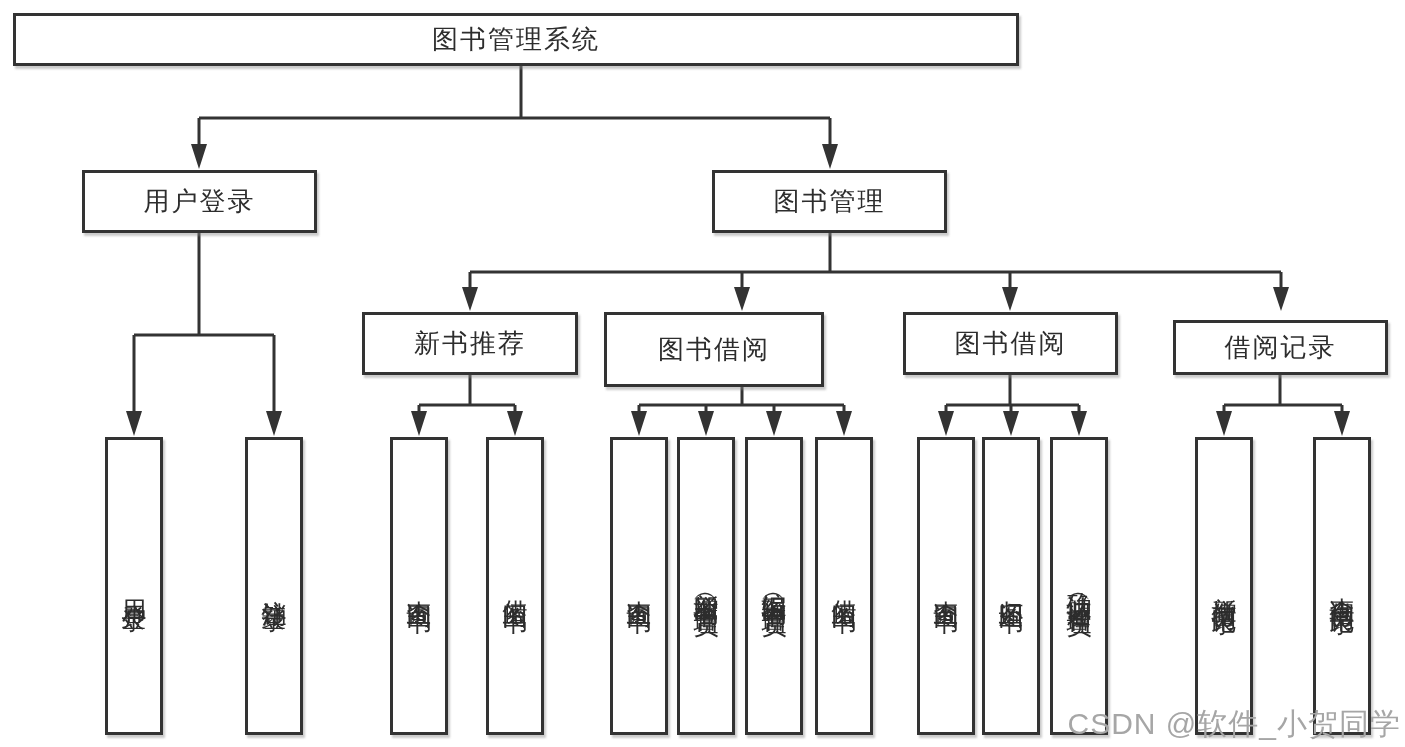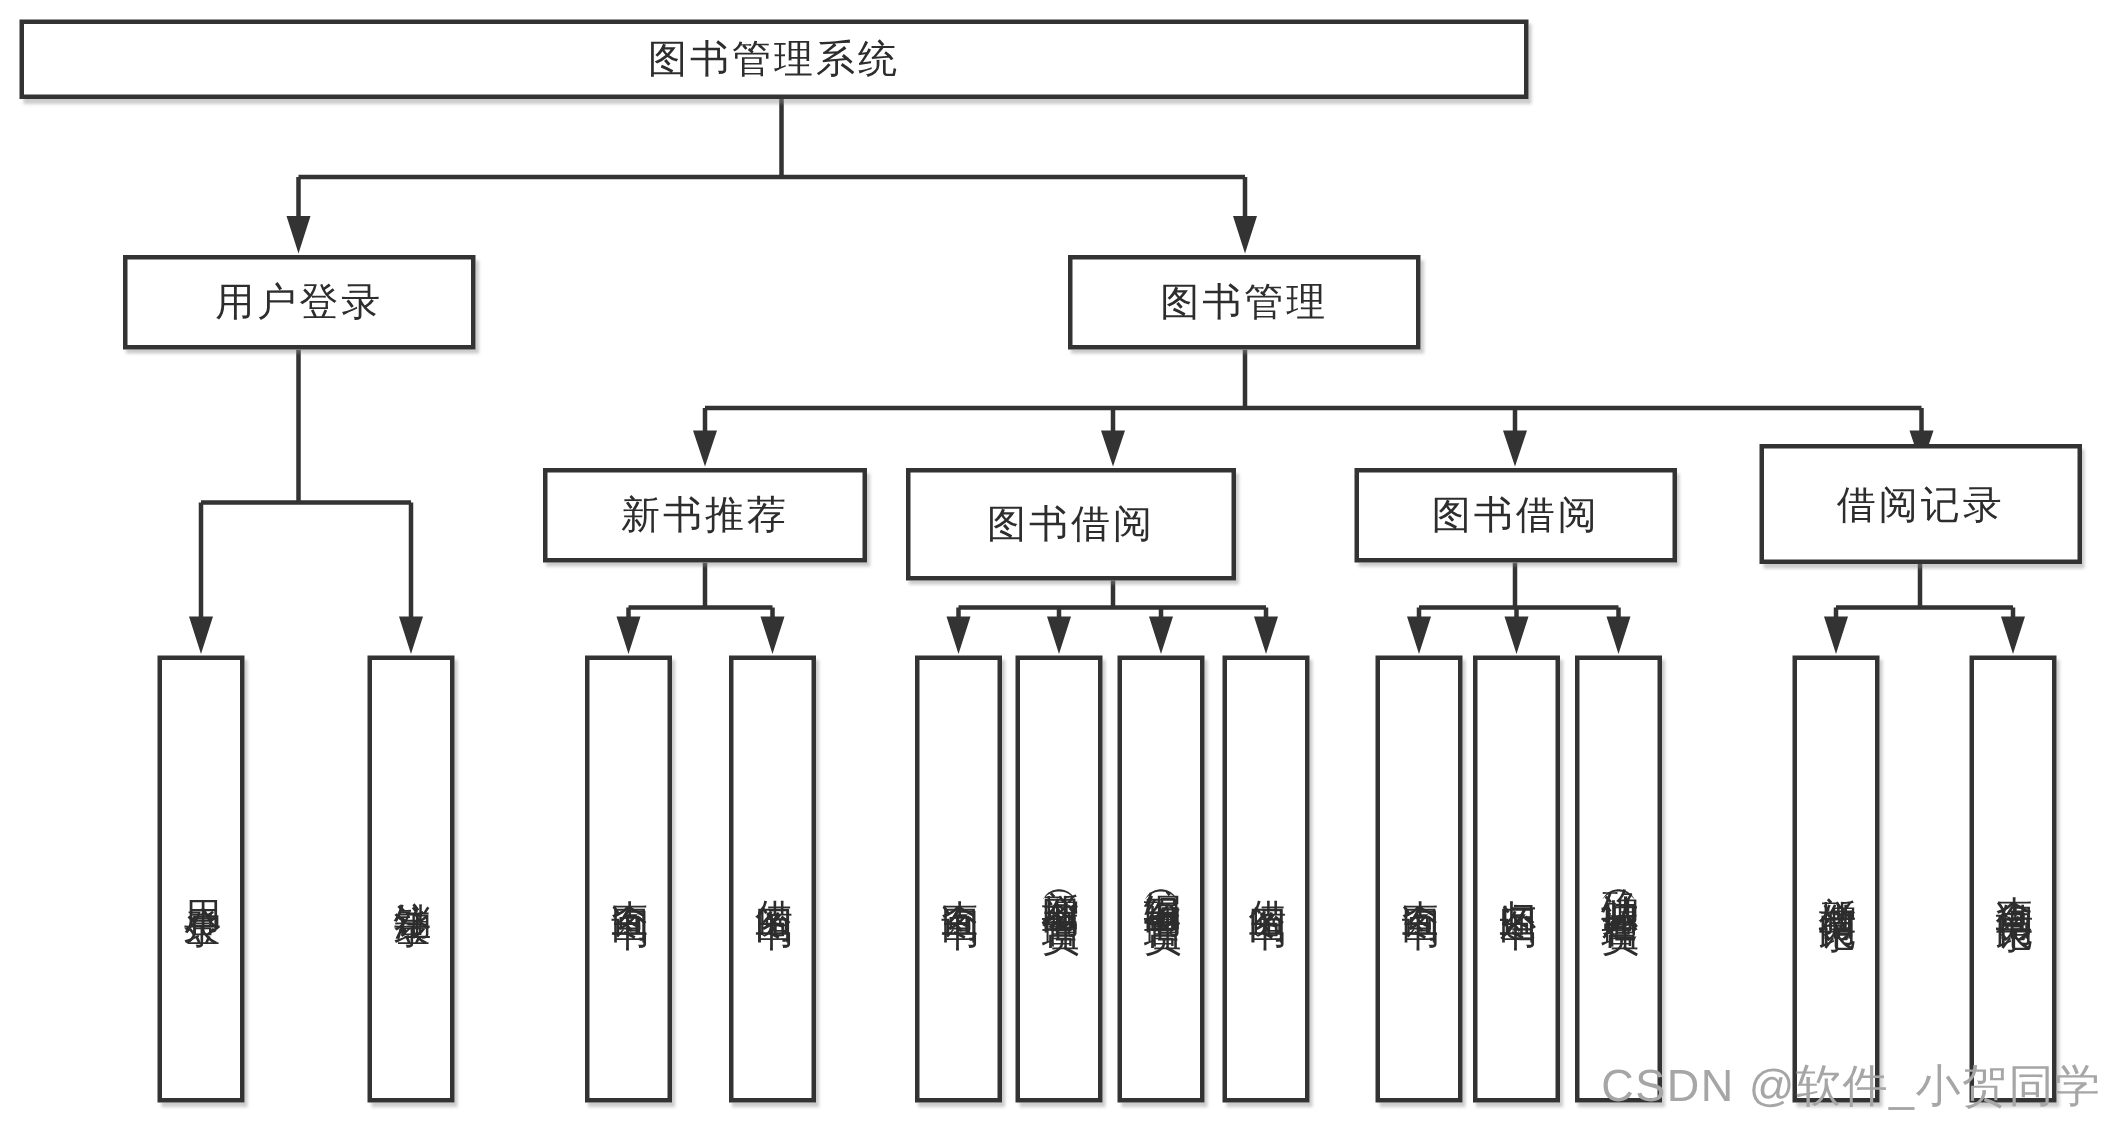--- a/index.html
+++ b/index.html
@@ -82,21 +82,21 @@
   </svg>
 
   <div class="box hbox" style="left:13px;top:13px;width:1006px;height:53px">图书管理系统</div>
 
   <div class="box hbox" style="left:82px;top:170px;width:235px;height:63px">用户登录</div>
   <div class="box hbox" style="left:362px;top:312px;width:216px;height:63px">新书推荐</div>
 
   <div class="box hbox" style="left:712px;top:170px;width:235px;height:63px">图书管理</div>
   <div class="box hbox" style="left:604px;top:312px;width:220px;height:75px">图书借阅</div>
   <div class="box hbox" style="left:903px;top:312px;width:215px;height:63px">图书借阅</div>
-  <div class="box hbox" style="left:1173px;top:296px;width:215px;height:80px">借阅记录</div>
+  <div class="box hbox" style="left:1173px;top:320px;width:215px;height:55px">借阅记录</div>
 
   <div class="box vbox" style="left:105px">用户登录</div>
   <div class="box vbox" style="left:245px">注销登录</div>
 
   <div class="box vbox" style="left:390px">查询图书</div>
   <div class="box vbox" style="left:486px">借阅图书</div>
 
   <div class="box vbox" style="left:610px">查询图书</div>
   <div class="box vbox" style="left:677px">新增图书（管理员）</div>
   <div class="box vbox" style="left:745px">编辑图书（管理员）</div>

